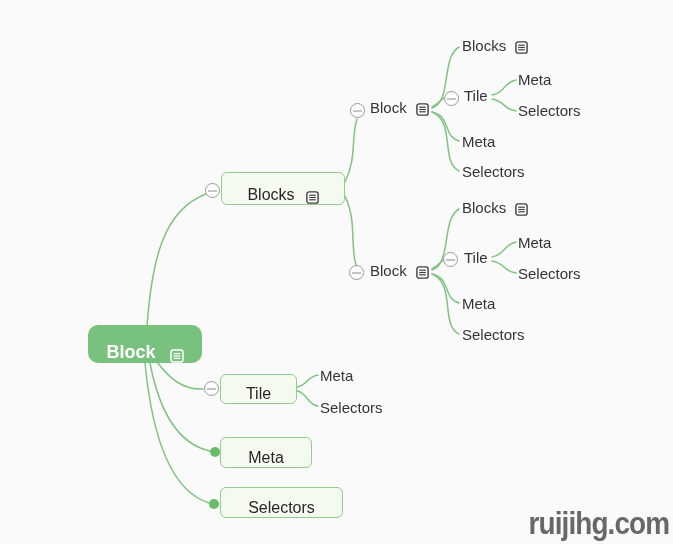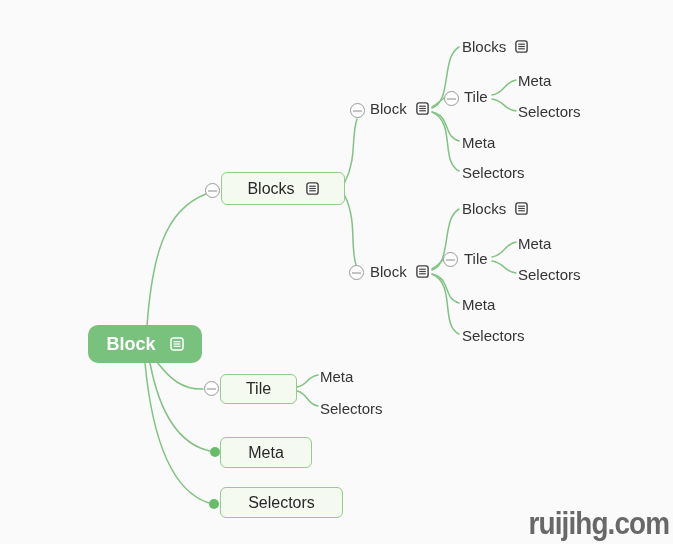--- a/index.html
+++ b/index.html
@@ -4,21 +4,21 @@
 <style>
   html,body{margin:0;padding:0;background:#fafafa;}
   #stage{
     position:relative;width:673px;height:544px;overflow:hidden;
     background:#fafafa;
     font-family:"Liberation Sans","DejaVu Sans",sans-serif;
   }
   svg.connectors{position:absolute;left:0;top:0;pointer-events:none;}
   svg.connectors path{fill:none;stroke:#80c382;stroke-width:1.5;stroke-linecap:round;}
 
-  .topic{position:absolute;display:flex;align-items:center;box-sizing:border-box;cursor:default;}
+  .topic{position:absolute;display:flex;align-items:flex-end;box-sizing:border-box;cursor:default;}
   .text-topic{height:16px;gap:9px;font-size:15px;color:#343434;white-space:nowrap;}
   .box-topic{
     justify-content:center;gap:11px;
     background:#f4faf0;border:1px solid #94cb8f;border-radius:6px;
     font-size:16px;color:#282828;
   }
   .root-topic{
     justify-content:center;gap:14px;
     background:#79c27e;border:none;border-radius:10px;
     color:#ffffff;font-weight:bold;font-size:18px;

